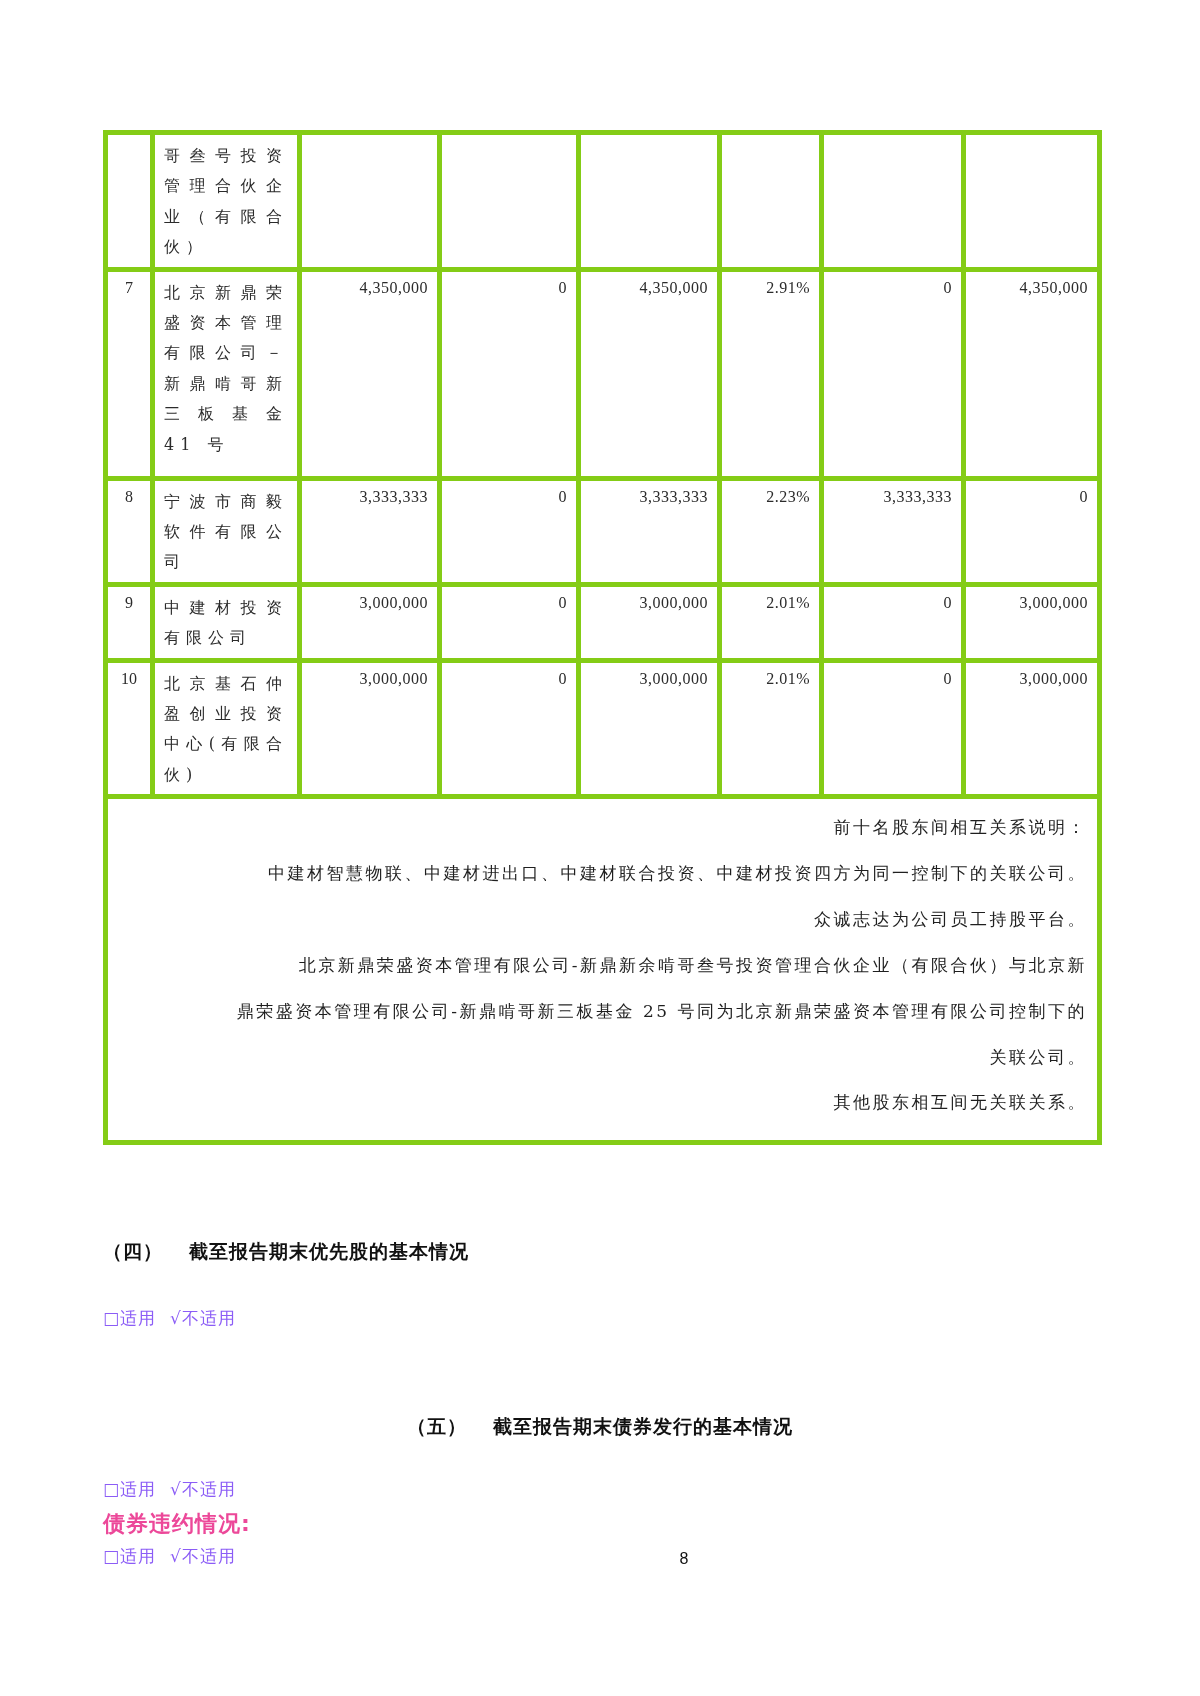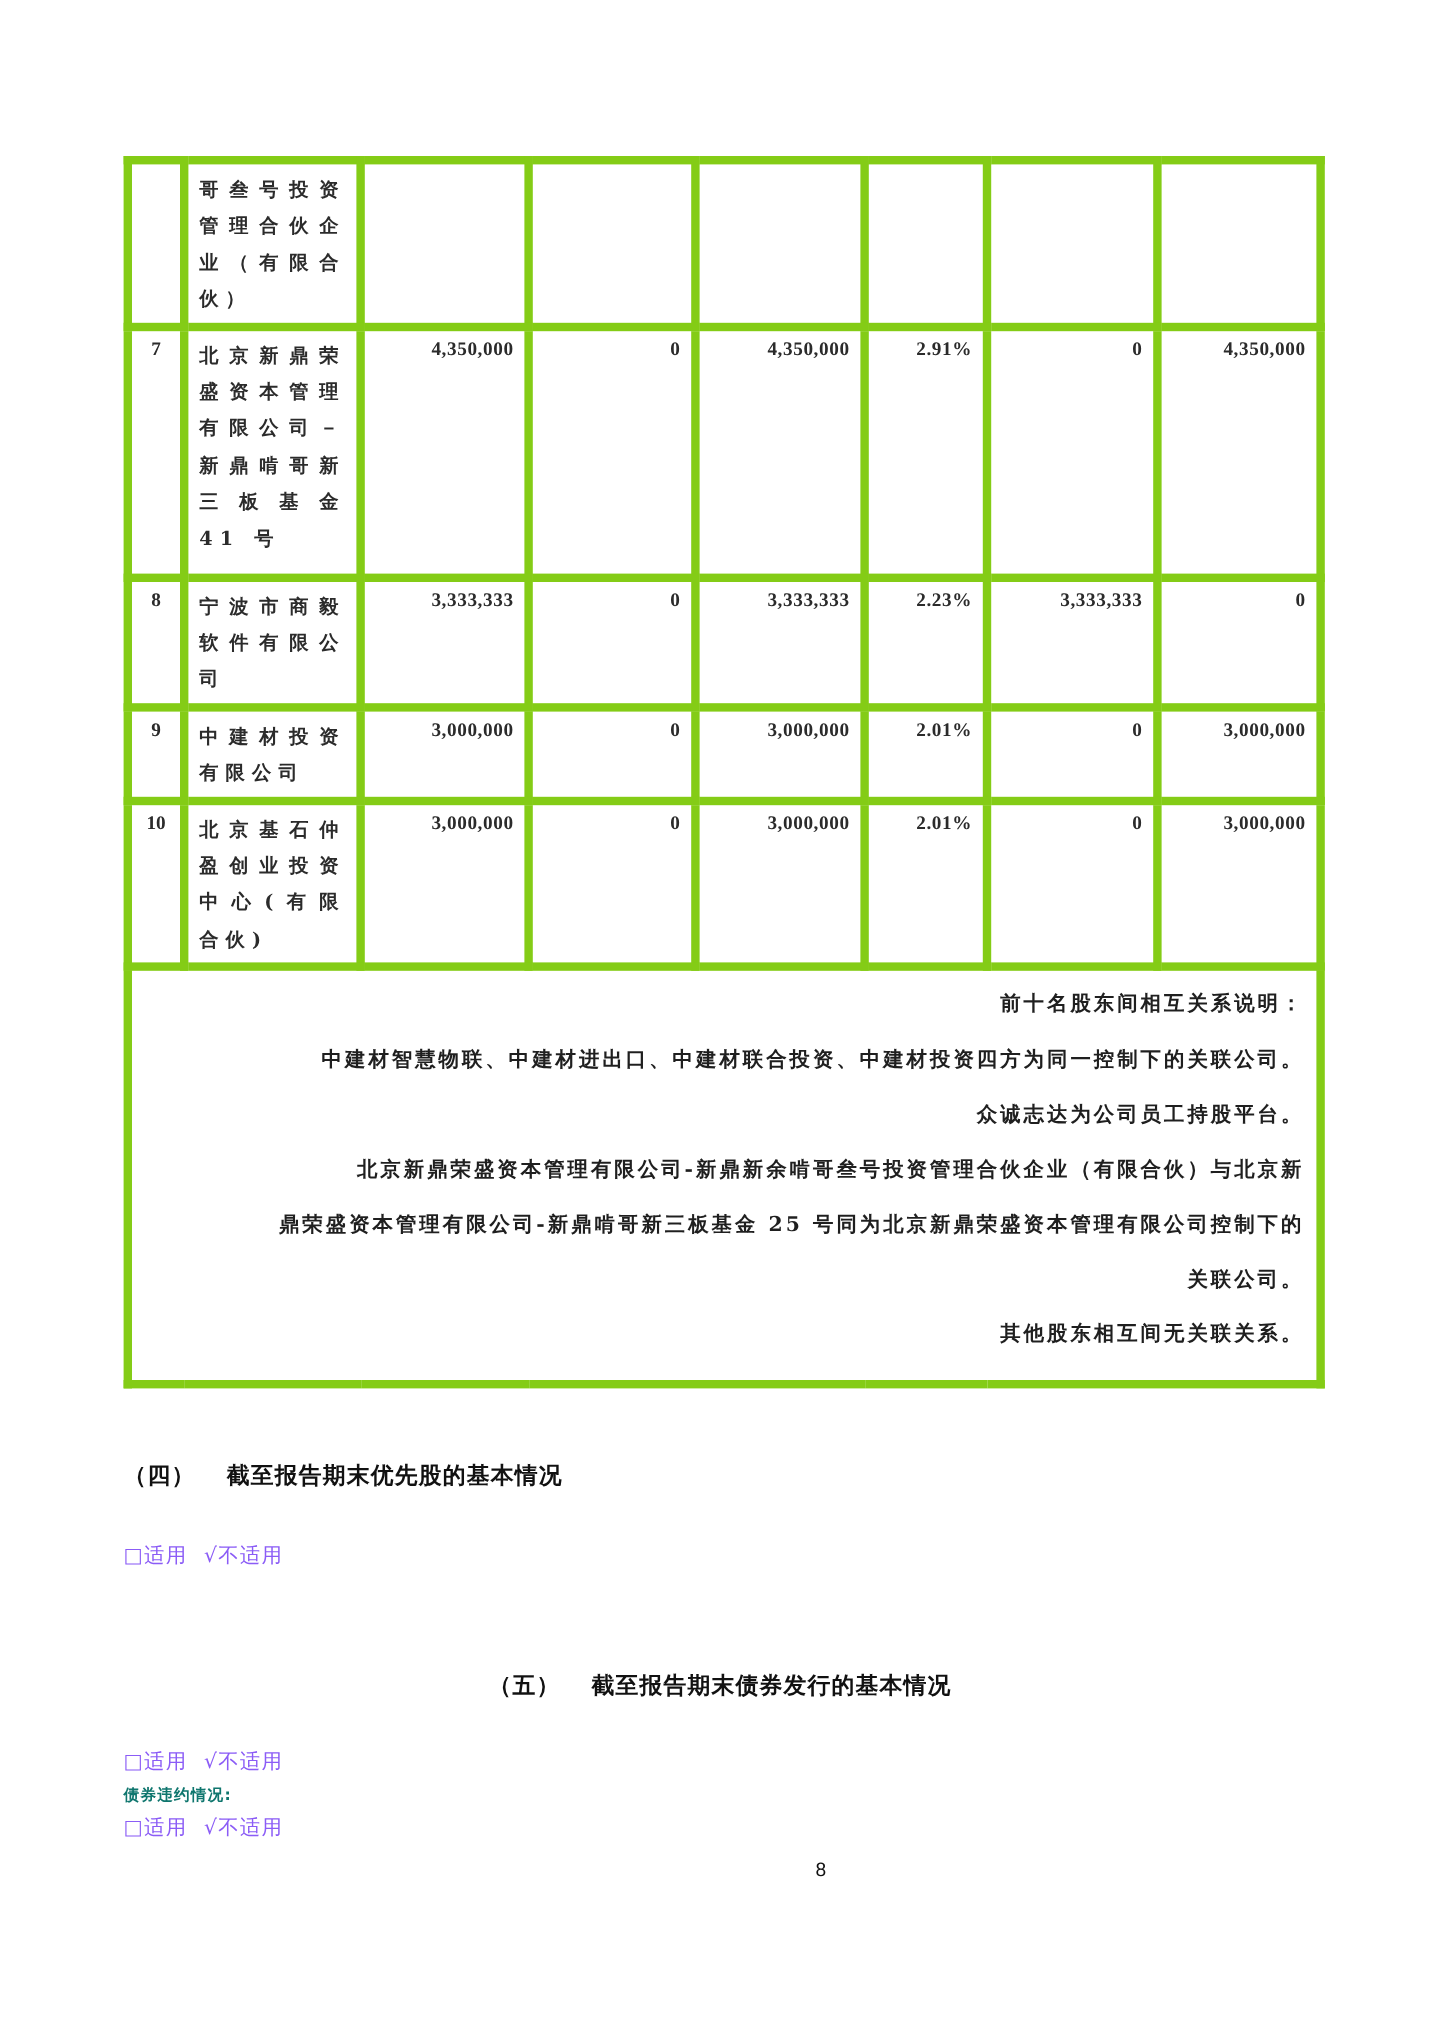--- a/index.html
+++ b/index.html
@@ -4,23 +4,22 @@
 <style>
   html,body{margin:0;padding:0;}
   body{
     width:1200px;height:1696px;background:#ffffff;position:relative;
     font-family:"DejaVu Serif","Liberation Serif",serif;color:#212121;
     overflow:hidden;
   }
   .doc{position:absolute;left:103px;top:130px;width:994px;}
   table.sh{border-collapse:collapse;width:994px;table-layout:fixed;}
   table.sh td{
-    border:7px solid #84cc16;vertical-align:top;font-size:16px;color:#2b2b2b;
+    border:5px solid #84cc16;vertical-align:top;font-size:16px;color:#2b2b2b;
     overflow:hidden;
-    font-weight:bold;
   }
   td.rank{text-align:center;padding-top:7px;font-family:"Liberation Serif",serif;}
   td.name{
     text-align:justify;padding:6px 9px 4px 9px;letter-spacing:6px;line-height:1.9;
   }
   td.num{
     text-align:right;padding:7px 9px 0 4px;font-family:"Liberation Serif",serif;
     letter-spacing:0.5px;white-space:nowrap;
   }
   tr.h-cont{height:122px;}
@@ -42,23 +41,23 @@
   }
   .sec-heading{
     font-family:"DejaVu Sans","Liberation Sans",sans-serif;font-weight:bold;
     font-size:19px;color:#111;letter-spacing:1px;
   }
   .sec-heading .sec-num{margin-right:26px;}
   .apply-line{font-size:17px;color:#8b5cf6;letter-spacing:1px;}
   .apply-line .not-app{margin-left:14px;}
   .bond-label{
     font-family:"DejaVu Sans","Liberation Sans",sans-serif;font-weight:bold;
-    font-size:13px;color:#0f766e;letter-spacing:1px;
+    font-size:22px;color:#ec4899;letter-spacing:1px;
   }
-  .mt-h4{margin-top:60px;}
+  .mt-h4{margin-top:94px;}
   .mt-a1{margin-top:42px;}
   .mt-h5{margin-top:84px;text-align:center;}
   .mt-a2{margin-top:38px;}
   .mt-bl{margin-top:8px;}
   .mt-a3{margin-top:6px;}
   .page-num{
     position:absolute;left:672px;top:1550px;width:24px;text-align:center;
     font-family:"Liberation Sans","DejaVu Sans",sans-serif;font-size:16px;color:#111;
   }
 </style>

